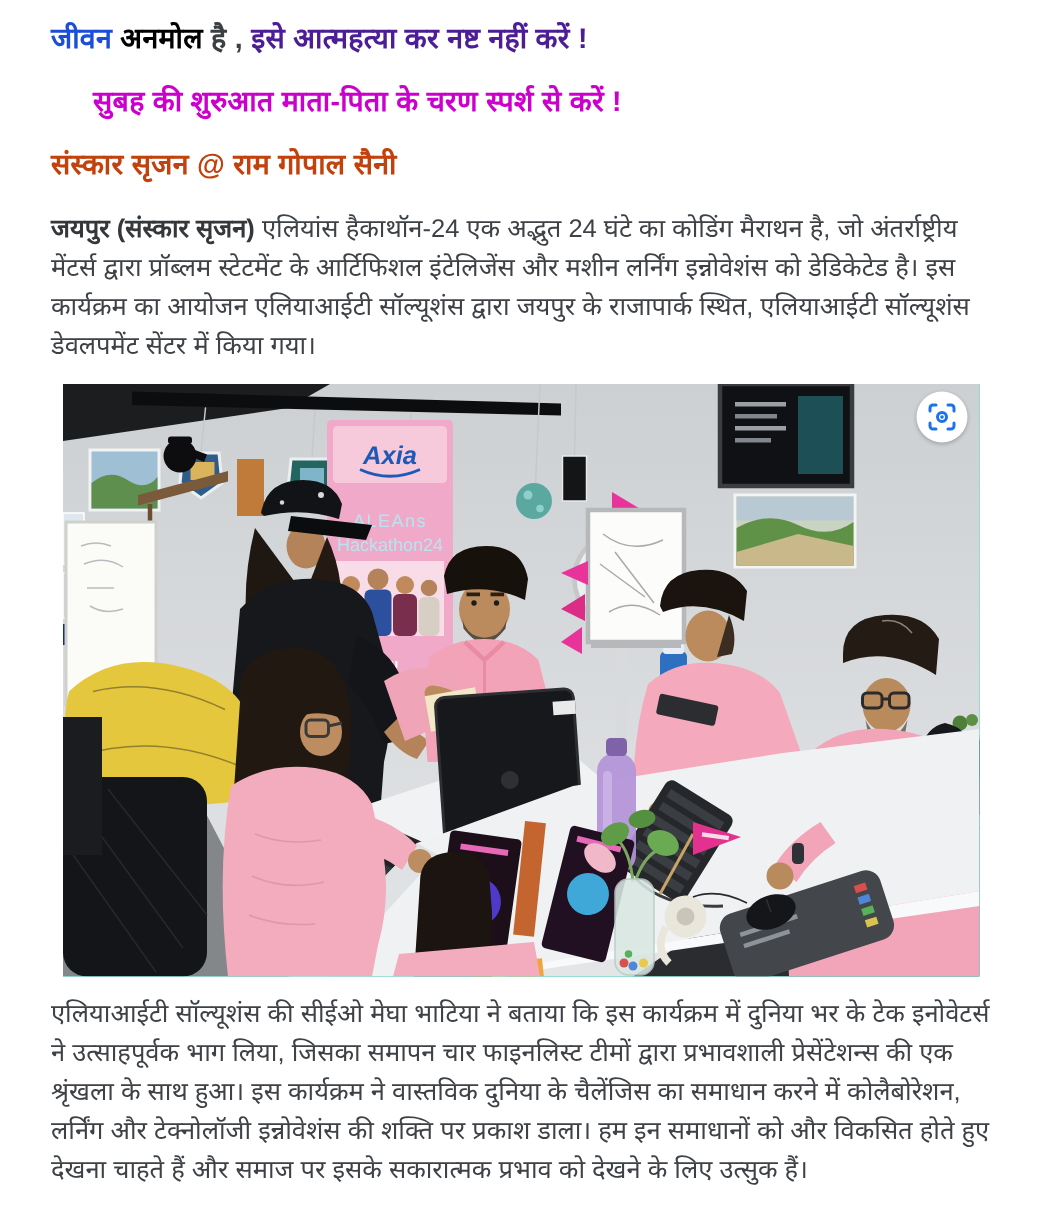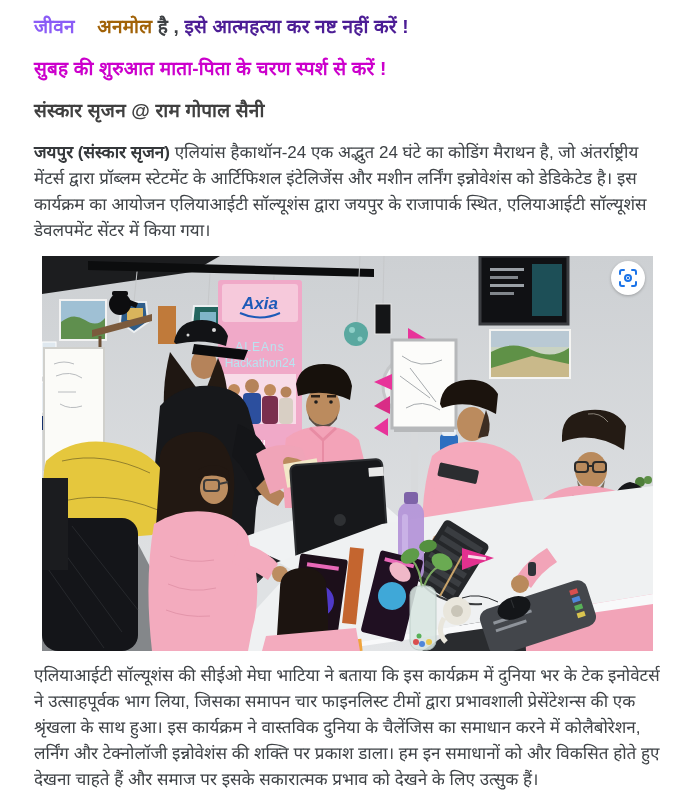--- a/index.html
+++ b/index.html
@@ -40,25 +40,25 @@
     box-shadow:0 1px 3px rgba(0,0,0,.25);
     cursor:pointer;border:none;
   }
   .para2{margin-top:12px;}
 </style>
 </head>
 <body>
 
 <div class="content">
 
-  <h1 class="headline"><span style="color: #8b5cf6; text-align: center;">जीवन</span><span style="color: #a16207; margin-left: 17px;"> अनमोल</span><span style="color: rgb(61, 64, 67);"> है ,</span><span style="color: #4c1d95;"> इसे आत्महत्या कर नष्ट नहीं करें !</span></h1>
-
-  <h2 class="headline" style="color: rgb(204, 0, 204);">सुबह की शुरुआत माता-पिता के चरण स्पर्श से करें !</h2>
-
-  <h3 class="headline" style="color: #404040;">संस्कार सृजन @ राम गोपाल सैनी</h3>
+  <h1 class="headline"><span style="color: #1d4ed8; text-align: center;">जीवन</span><span style="color: #000000;"> अनमोल</span><span style="color: rgb(61, 64, 67);"> है ,</span><span style="color: #4c1d95;"> इसे आत्महत्या कर नष्ट नहीं करें !</span></h1>
+
+  <h2 class="headline" style="color: rgb(204, 0, 204); margin-left: 28px;">सुबह की शुरुआत माता-पिता के चरण स्पर्श से करें !</h2>
+
+  <h3 class="headline" style="color: #c2410c;">संस्कार सृजन @ राम गोपाल सैनी</h3>
 
   <p class="para"><span class="lead">जयपुर (संस्कार सृजन)</span><span> एलियांस हैकाथॉन-24 एक अद्भुत 24 घंटे का कोडिंग मैराथन है, जो अंतर्राष्ट्रीय मेंटर्स द्वारा प्रॉब्लम स्टेटमेंट के आर्टिफिशल इंटेलिजेंस और मशीन लर्निंग इन्नोवेशंस को डेडिकेटेड है। इस कार्यक्रम का आयोजन एलियाआईटी सॉल्यूशंस द्वारा जयपुर के राजापार्क स्थित, एलियाआईटी सॉल्यूशंस डेवलपमेंट सेंटर में किया गया।</span></p>
 
   <div class="photo-wrap">
 
     <svg width="611" height="395" viewBox="0 0 611 395" xmlns="http://www.w3.org/2000/svg">
       <defs>
         <linearGradient id="wall" x1="0" y1="0" x2="0" y2="1">
           <stop offset="0" stop-color="#cdd0d3"></stop>
             <stop offset="1" stop-color="#e3e5e7"></stop>

